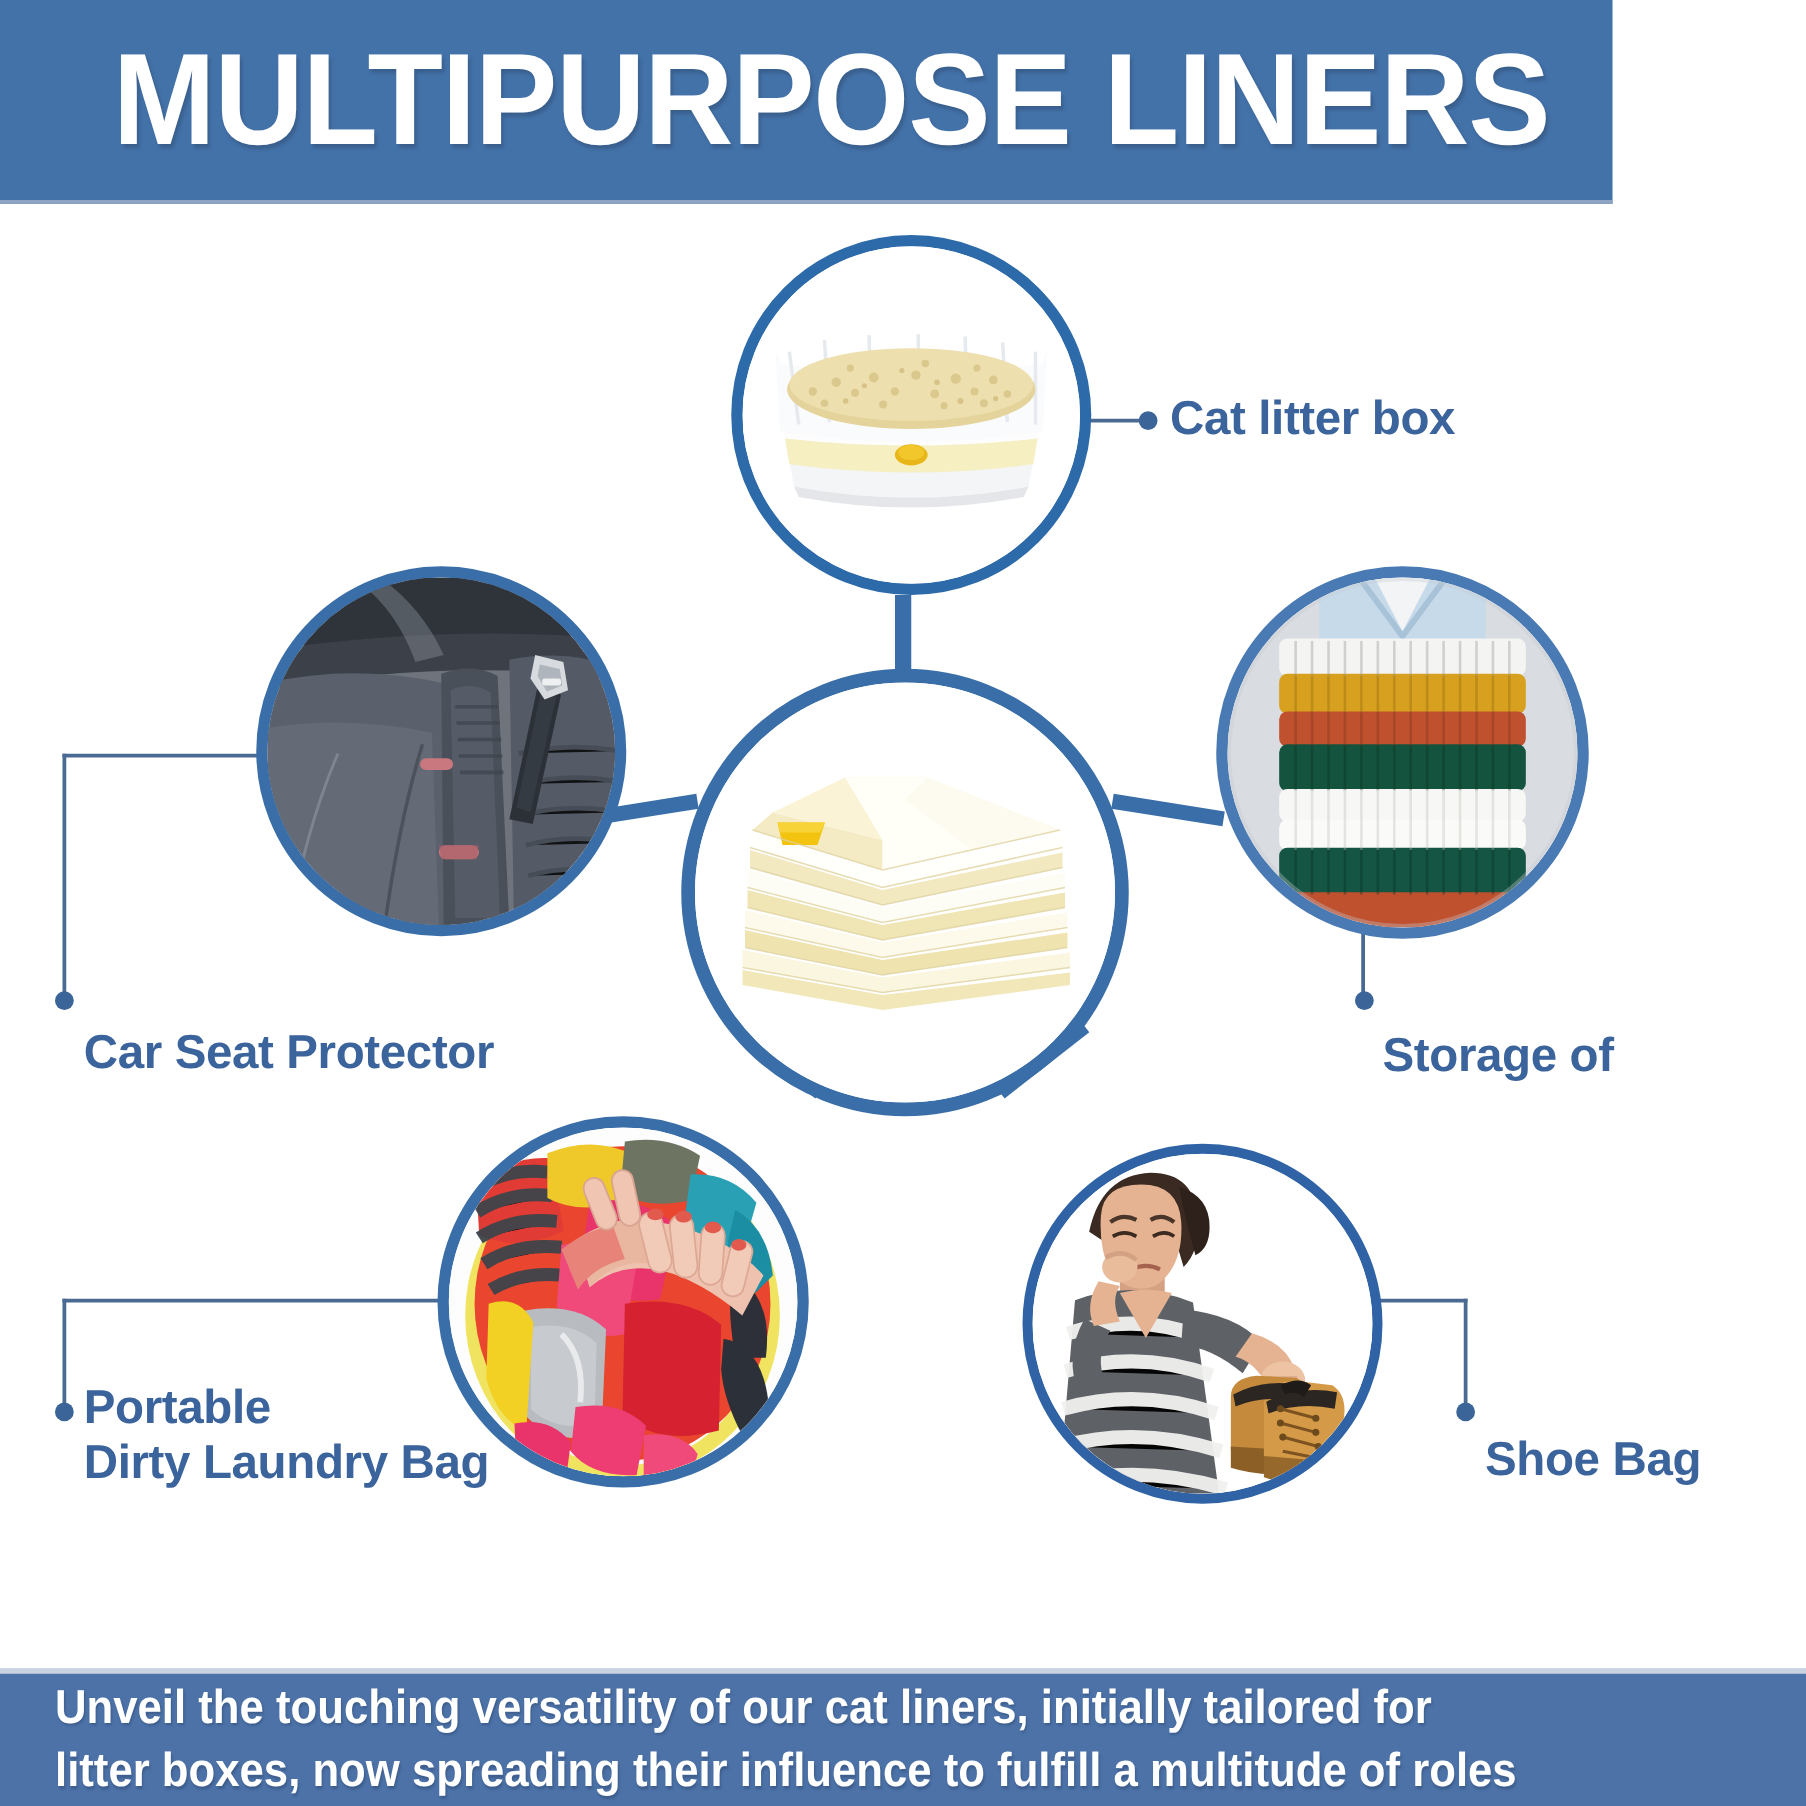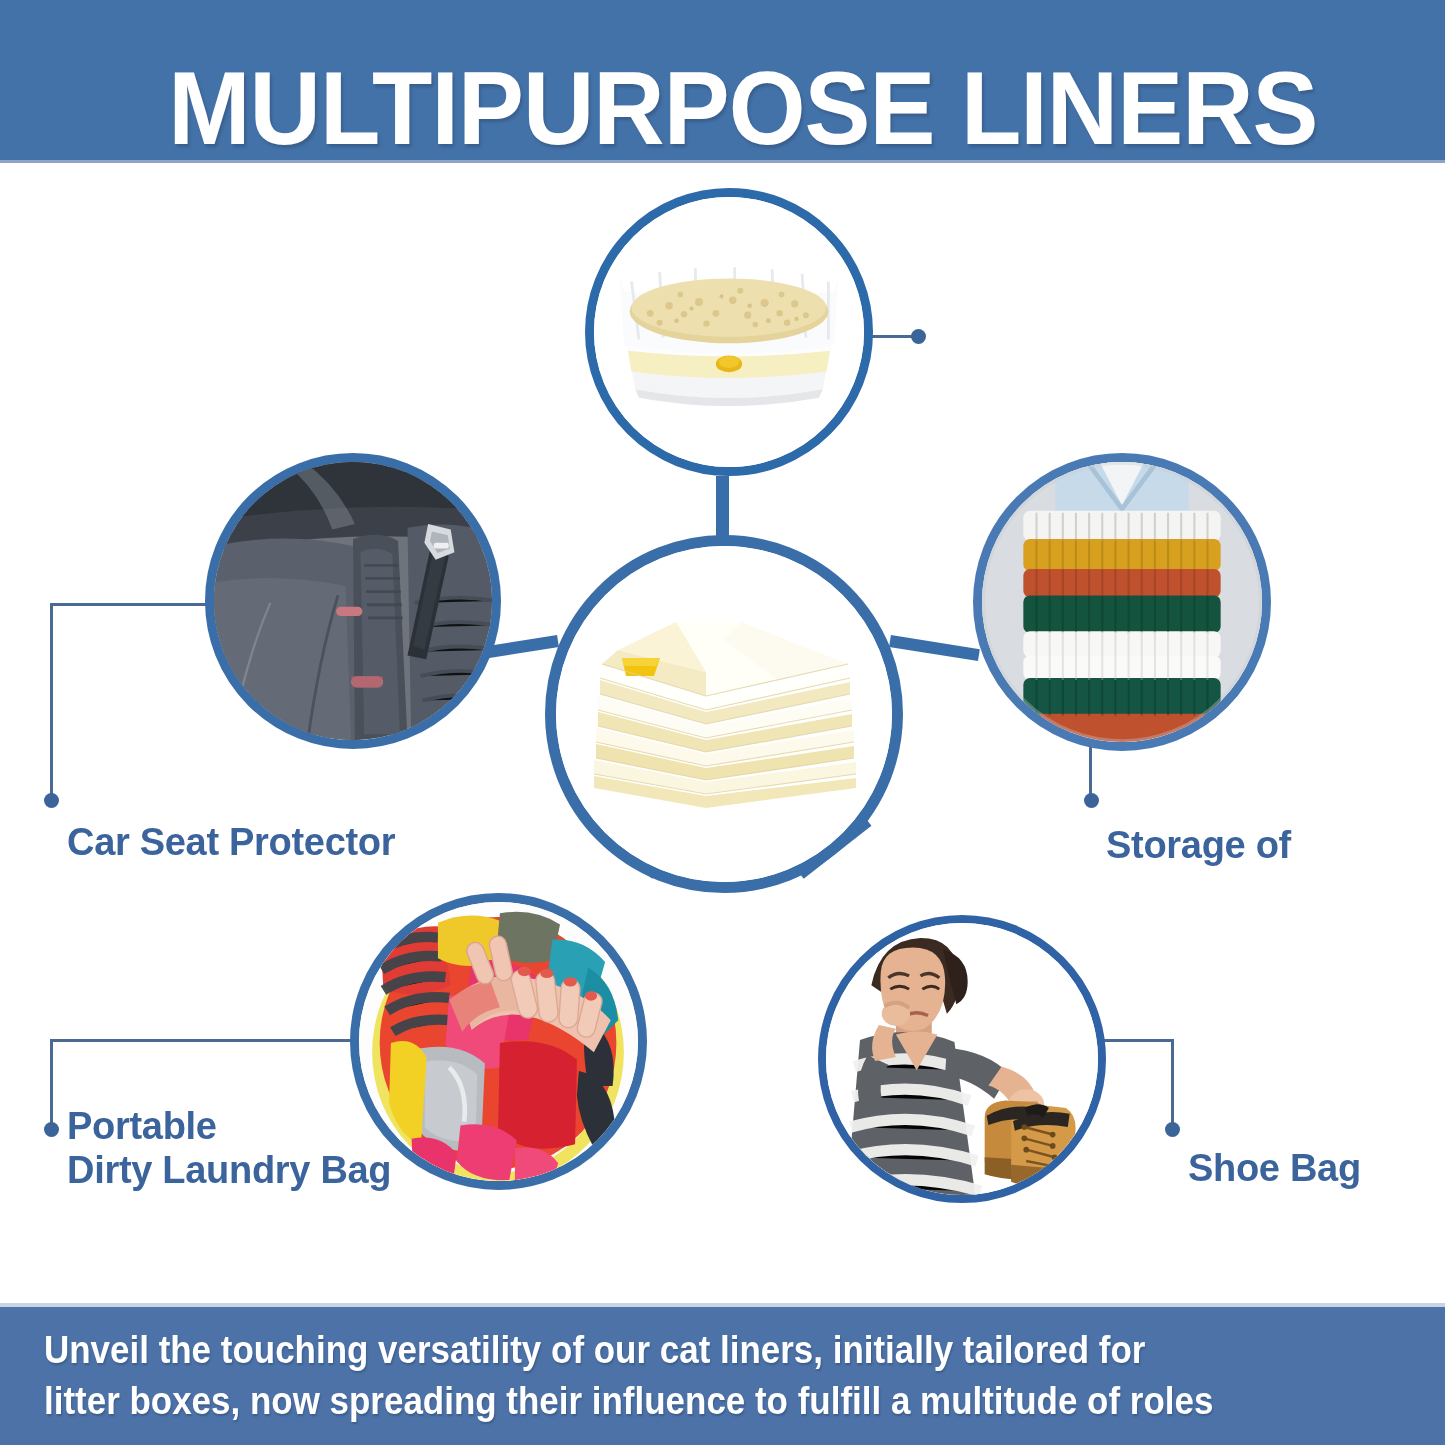--- a/index.html
+++ b/index.html
@@ -6,40 +6,40 @@
   html, body {
     width: 1445px; height: 1445px;
     background: #ffffff;
     font-family: "Liberation Sans", sans-serif;
     overflow: hidden;
   }
   #page { position: relative; width: 1445px; height: 1445px; background: #fff; }
 
   
   .header-band {
-    position: absolute; left: 0; top: 0; width: 1445px; height: 163px;
+    position: absolute; left: 0; top: 0; width: 1290px; height: 163px;
     background: #4372A9;
-    display: flex; align-items: flex-end; justify-content: center;
+    display: flex; align-items: center; justify-content: center;
     border-bottom: 3px solid #8da4c4;
     padding-left: 40px;
   }
   .header-title {
     color: #ffffff;
     font-size: 104px;
     font-weight: bold;
     letter-spacing: -1px;
     line-height: 1;
     transform: scaleX(0.95);
     text-shadow: 2px 3px 3px rgba(40,60,90,0.35);
     white-space: nowrap;
   }
 
   
   .footer-band {
-    position: absolute; left: 0; bottom: 0; width: 1445px; height: 142px;
+    position: absolute; left: 0; bottom: 0; width: 1445px; height: 110px;
     background: #4C72A8;
     border-top: 4px solid #c9d3e2;
     display: flex; flex-direction: column; justify-content: center;
     padding: 0 44px;
   }
   .footer-line {
     color: #ffffff;
     font-size: 38px;
     font-weight: bold;
     line-height: 1.33;
@@ -521,20 +521,23 @@
           <path d="M42 180 L150 206 L296 180"></path>
           <path d="M40 196 L150 220 L298 196"></path>
           <path d="M40 212 L150 234 L298 212"></path>
           <path d="M38 228 L150 248 L300 228"></path>
         </g>
       </svg>
     </div>
 
     <div class="lead" style="left:872px; top:172px; width:46px; height:3px;"></div>
     <div class="dot" style="left:911px; top:166px;"></div>
+    <div class="label" style="left:936px; top:150px;">
+      <div>Cat litter box</div>
+    </div>
 
     <div class="lead" style="left:50px; top:440px; width:160px; height:3px;"></div>
     <div class="lead" style="left:50px; top:440px; width:3px; height:198px;"></div>
     <div class="dot" style="left:44px; top:630px;"></div>
     <div class="label" style="left:67px; top:614px;margin-top:43px;">
       <div>Car Seat Protector</div>
     </div>
 
     <div class="lead" style="left:1089px; top:575px; width:3px; height:62px;"></div>
     <div class="dot" style="left:1084px; top:630px;"></div>

